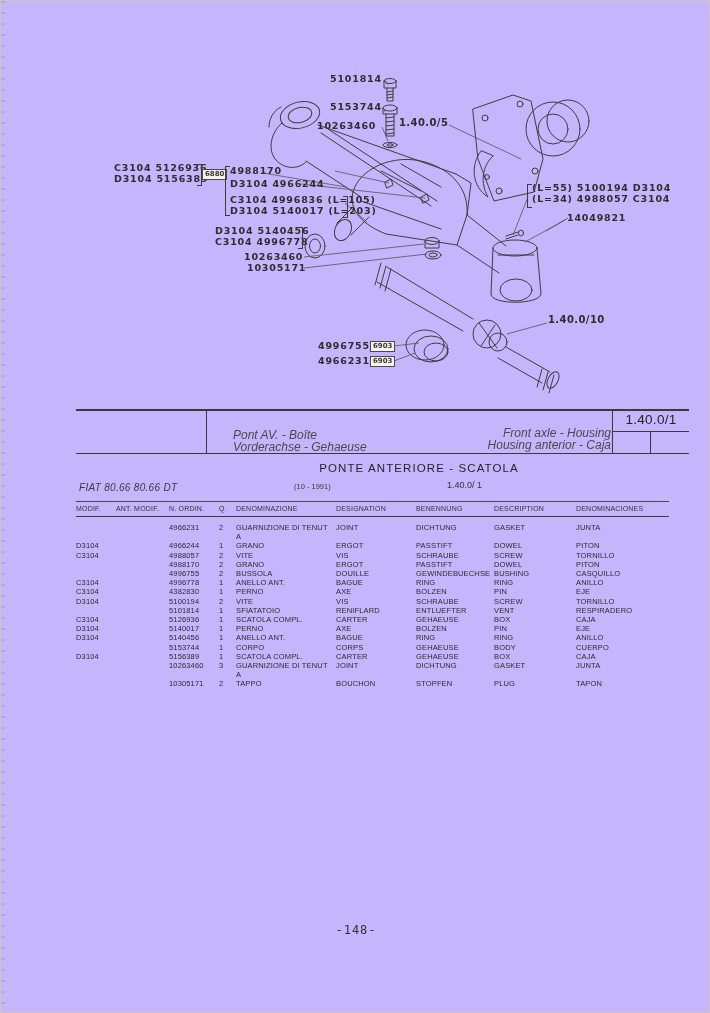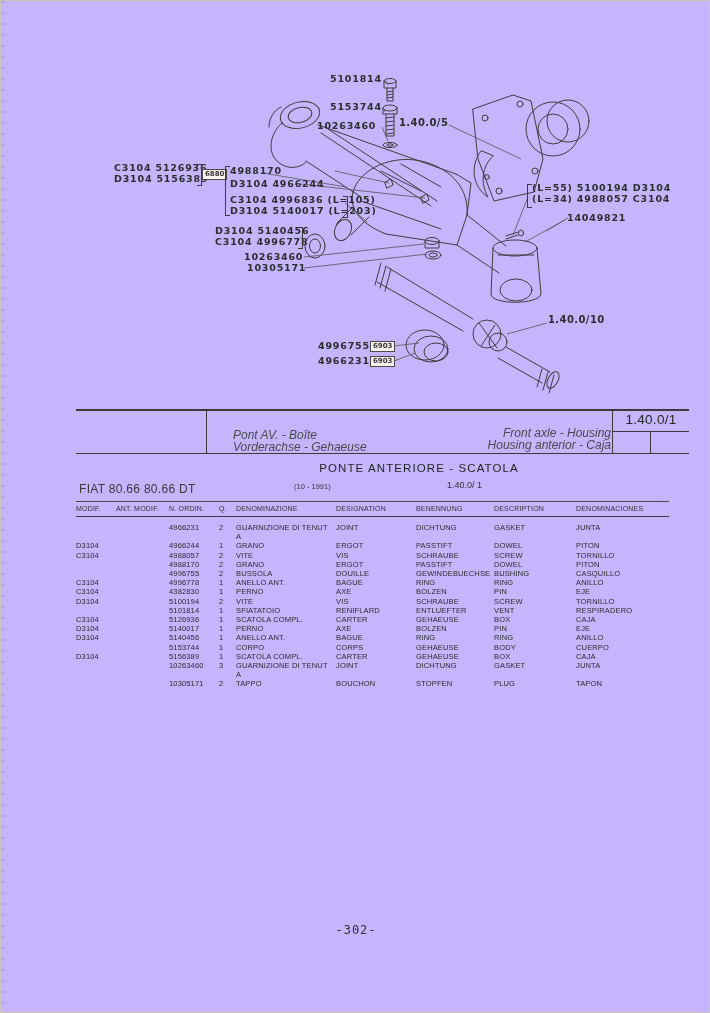--- a/index.html
+++ b/index.html
@@ -42,21 +42,21 @@
   .model-main{font-size:17px;font-weight:700;letter-spacing:.4px;white-space:nowrap;}
   .model-sub{font-size:9px;font-weight:700;margin-top:1px;}
   .band-title{position:absolute;left:228px;top:413px;width:380px;text-align:center;
     font-size:11.5px;font-weight:400;letter-spacing:1.1px;margin-top:48px;}
   .band-sub{position:absolute;font-size:12px;font-style:italic;color:#4a4a4a;line-height:12px;}
   .band-sub-left{left:232px;top:428px;text-align:left;}
   .band-sub-right{left:430px;top:426px;width:180px;text-align:right;}
   .section-ref{position:absolute;left:612px;top:411px;width:76px;text-align:center;
     font-size:13.5px;font-weight:400;letter-spacing:.3px;}
   
-  .meta-model{position:absolute;left:78px;top:481px;font-size:12px;letter-spacing:.3px;color:#3a3a3a;}
+  .meta-model{position:absolute;left:78px;top:481px;font-size:10px;letter-spacing:.3px;color:#3a3a3a;font-style:italic;}
   .meta-date{position:absolute;left:293px;top:481px;font-size:7.5px;color:#3a3a3a;}
   .meta-ref{position:absolute;left:446px;top:479px;font-size:9px;color:#333;}
   table.parts{
     position:absolute;left:75px;top:500px;width:593px;border-collapse:collapse;
     table-layout:fixed;
   }
   table.parts th{
     font-size:7px;font-weight:400;text-align:left;color:#333;letter-spacing:.2px;
     border-top:1px solid #4a4a4a;border-bottom:1.5px solid #3a3a3a;
     padding:3px 0 4px 0;white-space:nowrap;overflow:hidden;
@@ -436,14 +436,14 @@
       <td>2</td>
       <td>TAPPO</td>
       <td>BOUCHON</td>
       <td>STOPFEN</td>
       <td>PLUG</td>
       <td>TAPON</td>
     </tr>
       </tbody>
   </table>
 
-  <div class="page-number">-302-</div>
+  <div class="page-number">-148-</div>
 </div>
 
 </body></html>

